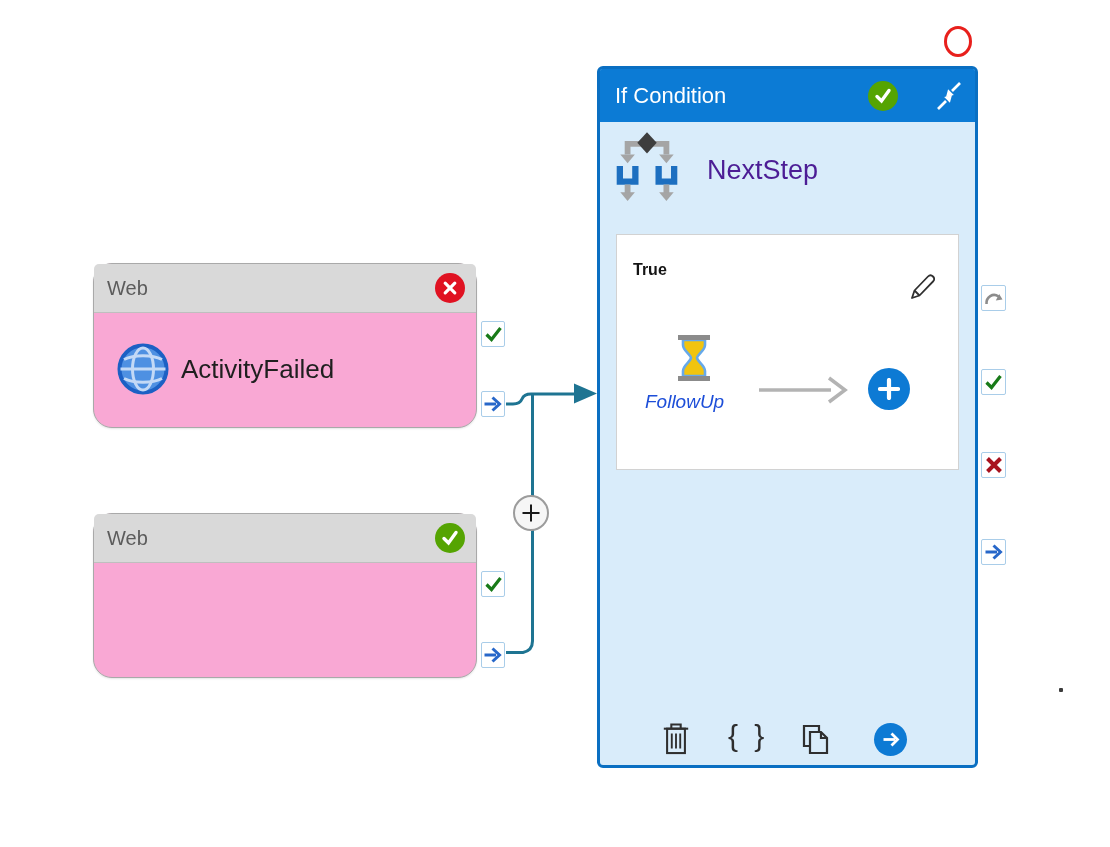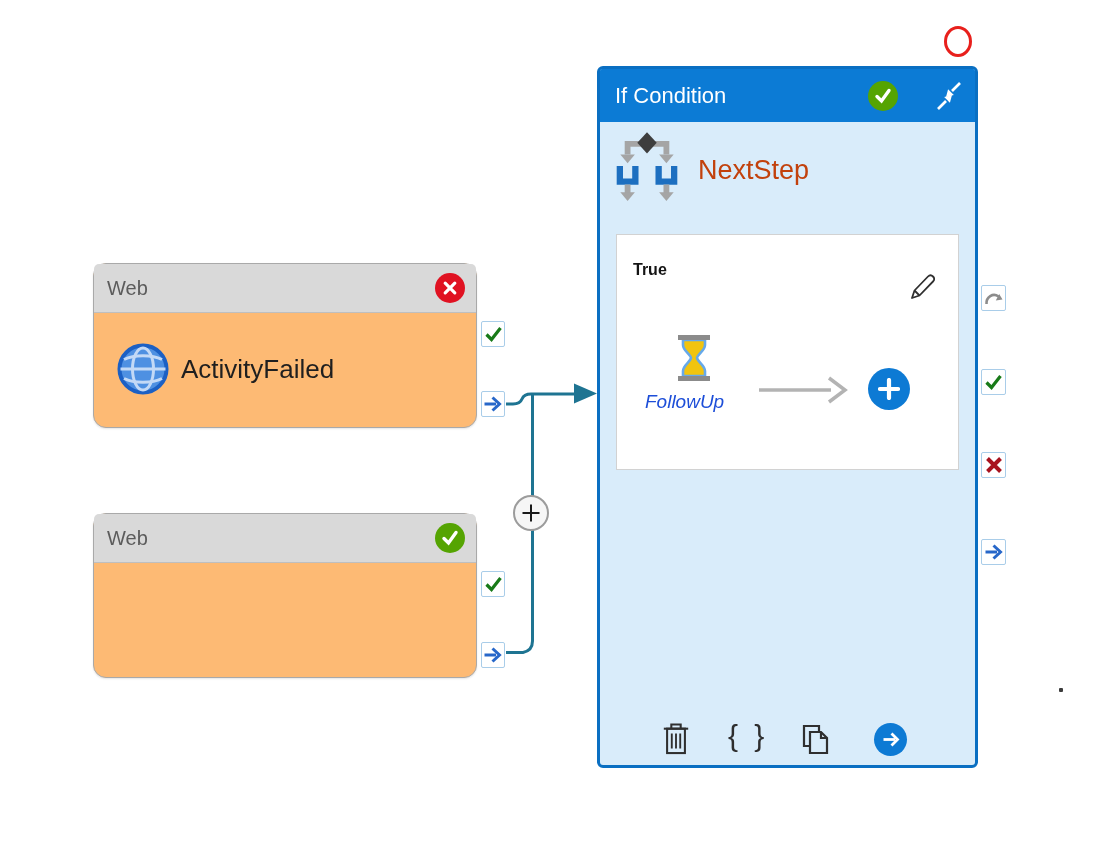--- a/index.html
+++ b/index.html
@@ -3,22 +3,22 @@
 <meta charset="utf-8">
 <style>
   html,body{margin:0;padding:0;background:#fff;}
   .canvas{position:relative;width:1110px;height:847px;background:#ffffff;
     font-family:"Liberation Sans",sans-serif;overflow:hidden;}
 
   
   #connector-svg{position:absolute;left:0;top:0;z-index:1;}
 
   
-  .web-node{position:absolute;width:384px;height:165px;background:#fdba74;
-    border:1.5px solid #a9a9a9;border-radius:13px;box-sizing:border-box;
+  .web-node{position:absolute;width:384px;height:165px;background:#f9a8d4;
+    border:1.5px solid #a9a9a9;border-radius:19px;box-sizing:border-box;
     box-shadow:0 1px 2px rgba(0,0,0,.10);z-index:2;}
   .web-header{height:48px;background:#d9d9d9;border-bottom:1px solid #bfbfbf;
     border-radius:5px 5px 0 0;display:flex;align-items:center;padding:0 11px 0 13px;}
   .web-type{font-size:20px;color:#5c5c5c;}
   .badge{width:30px;height:30px;border-radius:50%;margin-left:auto;
     display:flex;align-items:center;justify-content:center;}
   .badge-fail{background:#e01222;}
   .badge-ok{background:#55a402;}
   .web-body{display:flex;align-items:center;height:112px;padding-left:23px;}
   .web-title{font-size:26px;color:#1f1f1f;margin-left:12px;white-space:nowrap;}
@@ -30,21 +30,21 @@
 
   
   .if-panel{position:absolute;left:597px;top:66px;width:381px;height:702px;
     background:#d9ecfa;border:3px solid #0a6fc2;border-radius:6px;
     box-sizing:border-box;z-index:2;}
   .if-header{position:absolute;left:0;top:0;right:0;height:53px;background:#0c7bd5;
     border-radius:2px 2px 0 0;display:flex;align-items:center;padding:0 6px 0 15px;gap:23px;}
   .if-title{font-size:22px;color:#ffffff;}
   .if-header .badge{width:30px;height:30px;margin-right:4px;}
   .nextstep-row{position:absolute;left:15px;top:62px;display:flex;align-items:center;}
-  .nextstep-label{font-size:27px;color:#c2410c;margin-left:19px;}
+  .nextstep-label{font-size:27px;color:#4c1d95;margin-left:28px;}
 
   .branch-card{position:absolute;left:16px;width:343px;height:236px;background:#ffffff;
     border:1px solid #d2d2d2;box-sizing:border-box;}
   .branch-label{position:absolute;left:16px;top:26px;font-size:16px;font-weight:700;color:#141414;}
   .pencil{position:absolute;right:23px;top:34px;}
   .hourglass{position:absolute;left:60px;top:100px;}
   .activity-label{position:absolute;left:28px;top:155px;width:92px;font-size:19px;
     color:#1d4ed8;line-height:1.25;word-break:break-all;font-style:italic;}
   .card-arrow{position:absolute;left:140px;top:140px;}
   .plus-btn{position:absolute;left:251px;top:133px;width:42px;height:42px;border-radius:50%;

